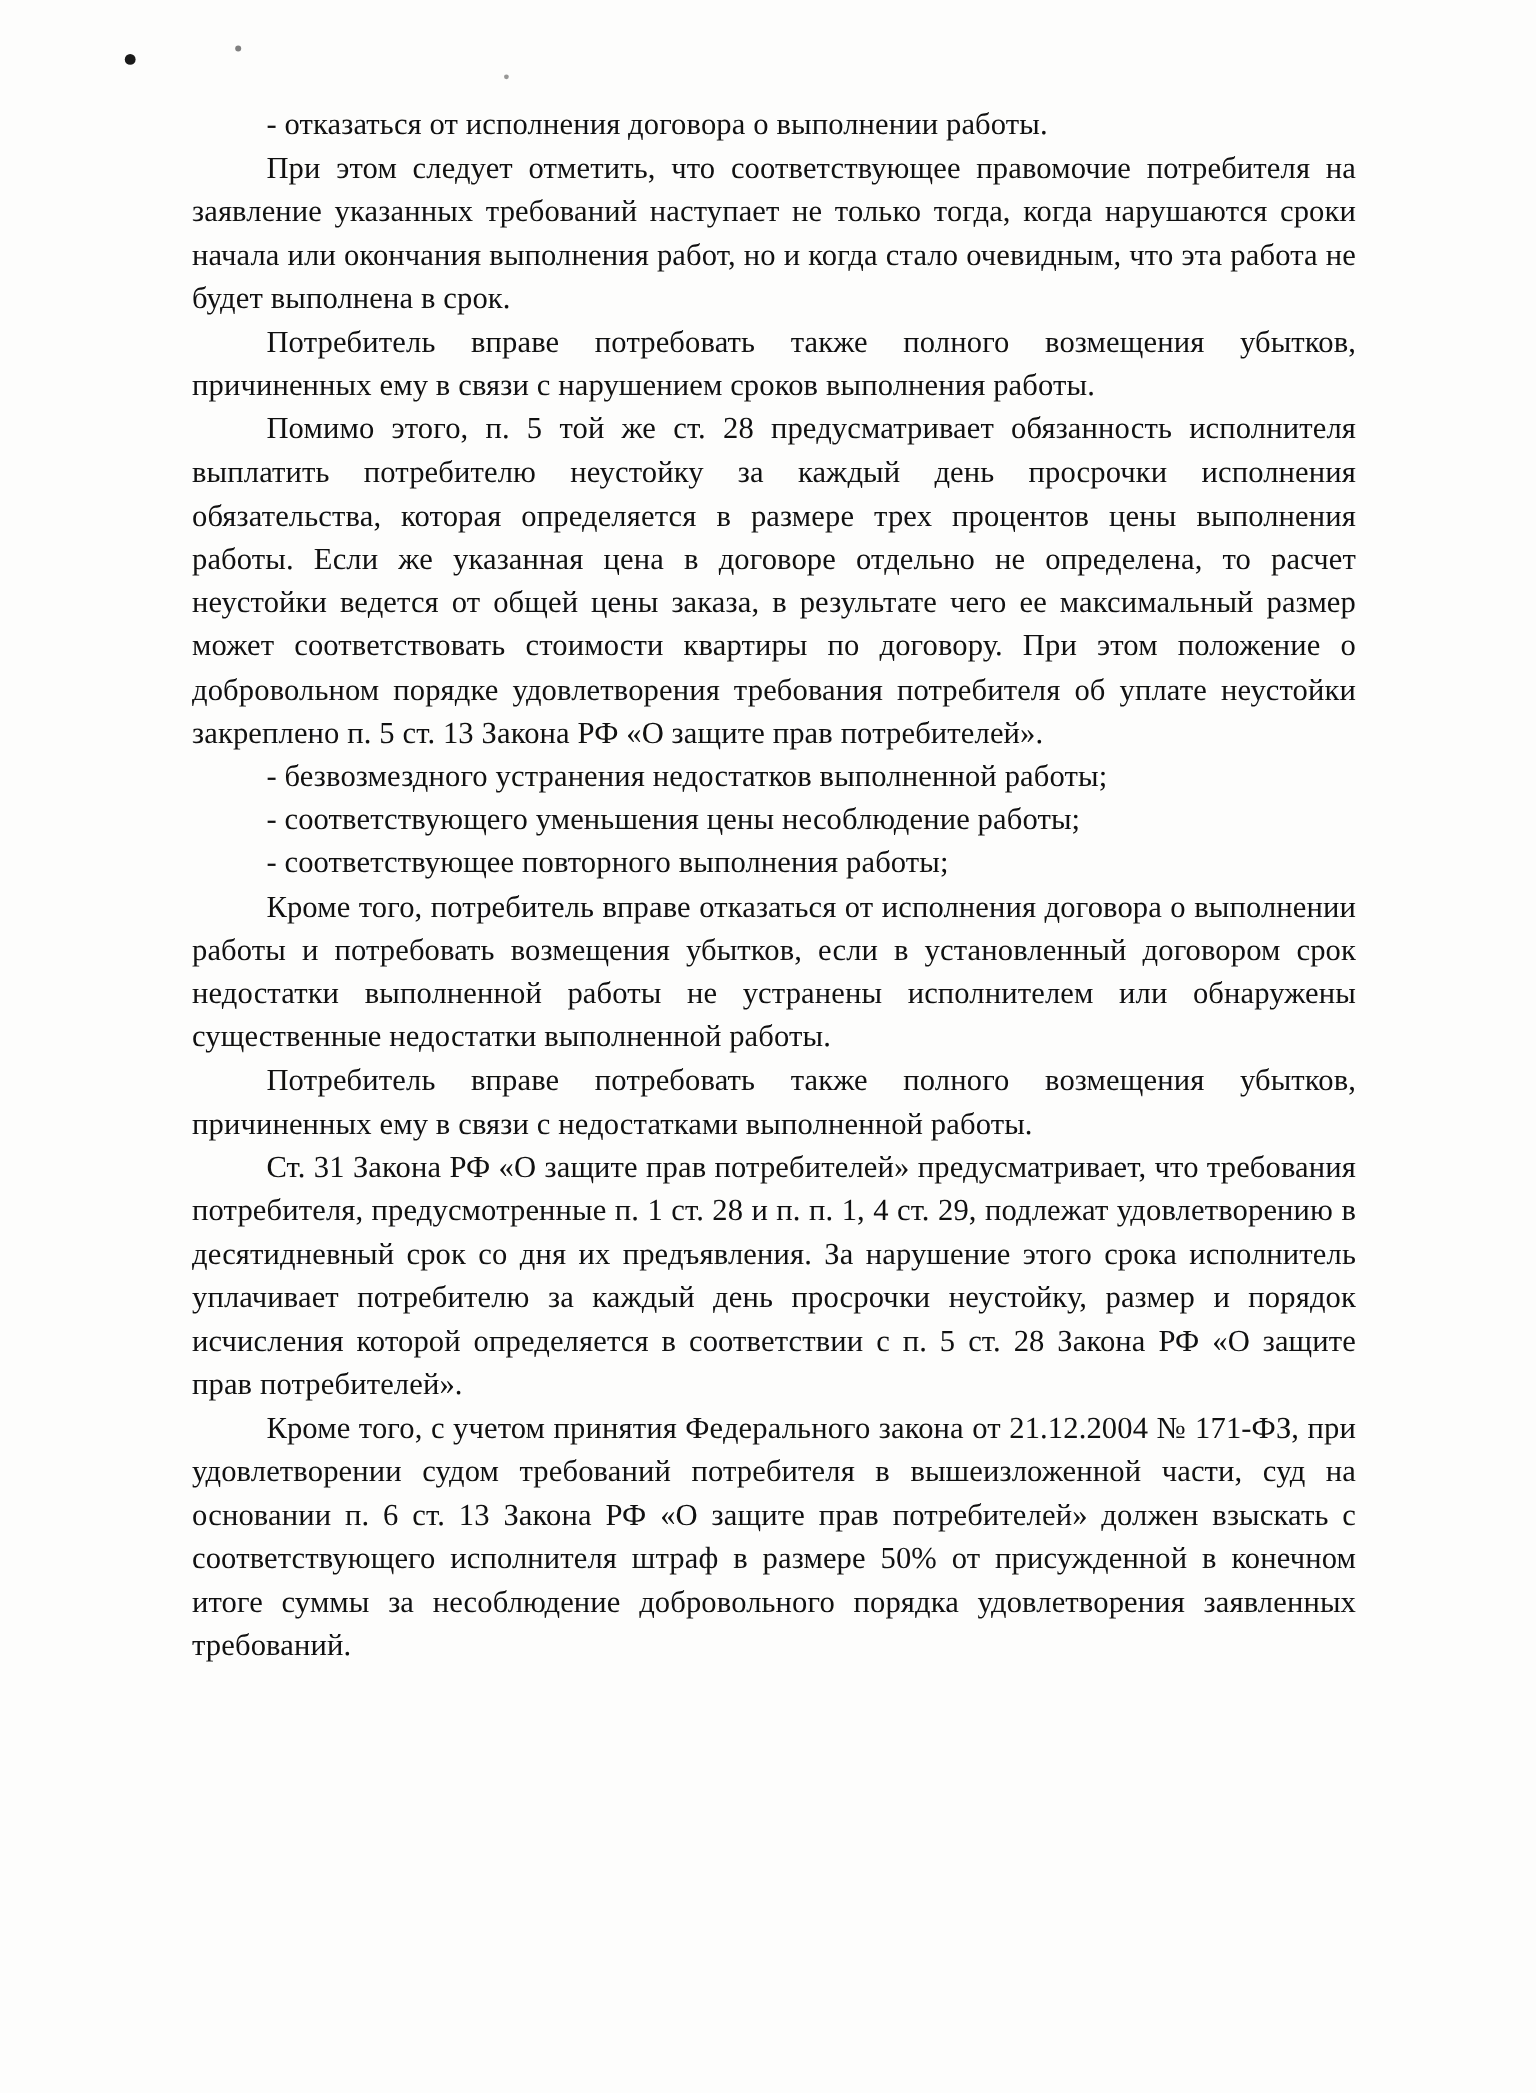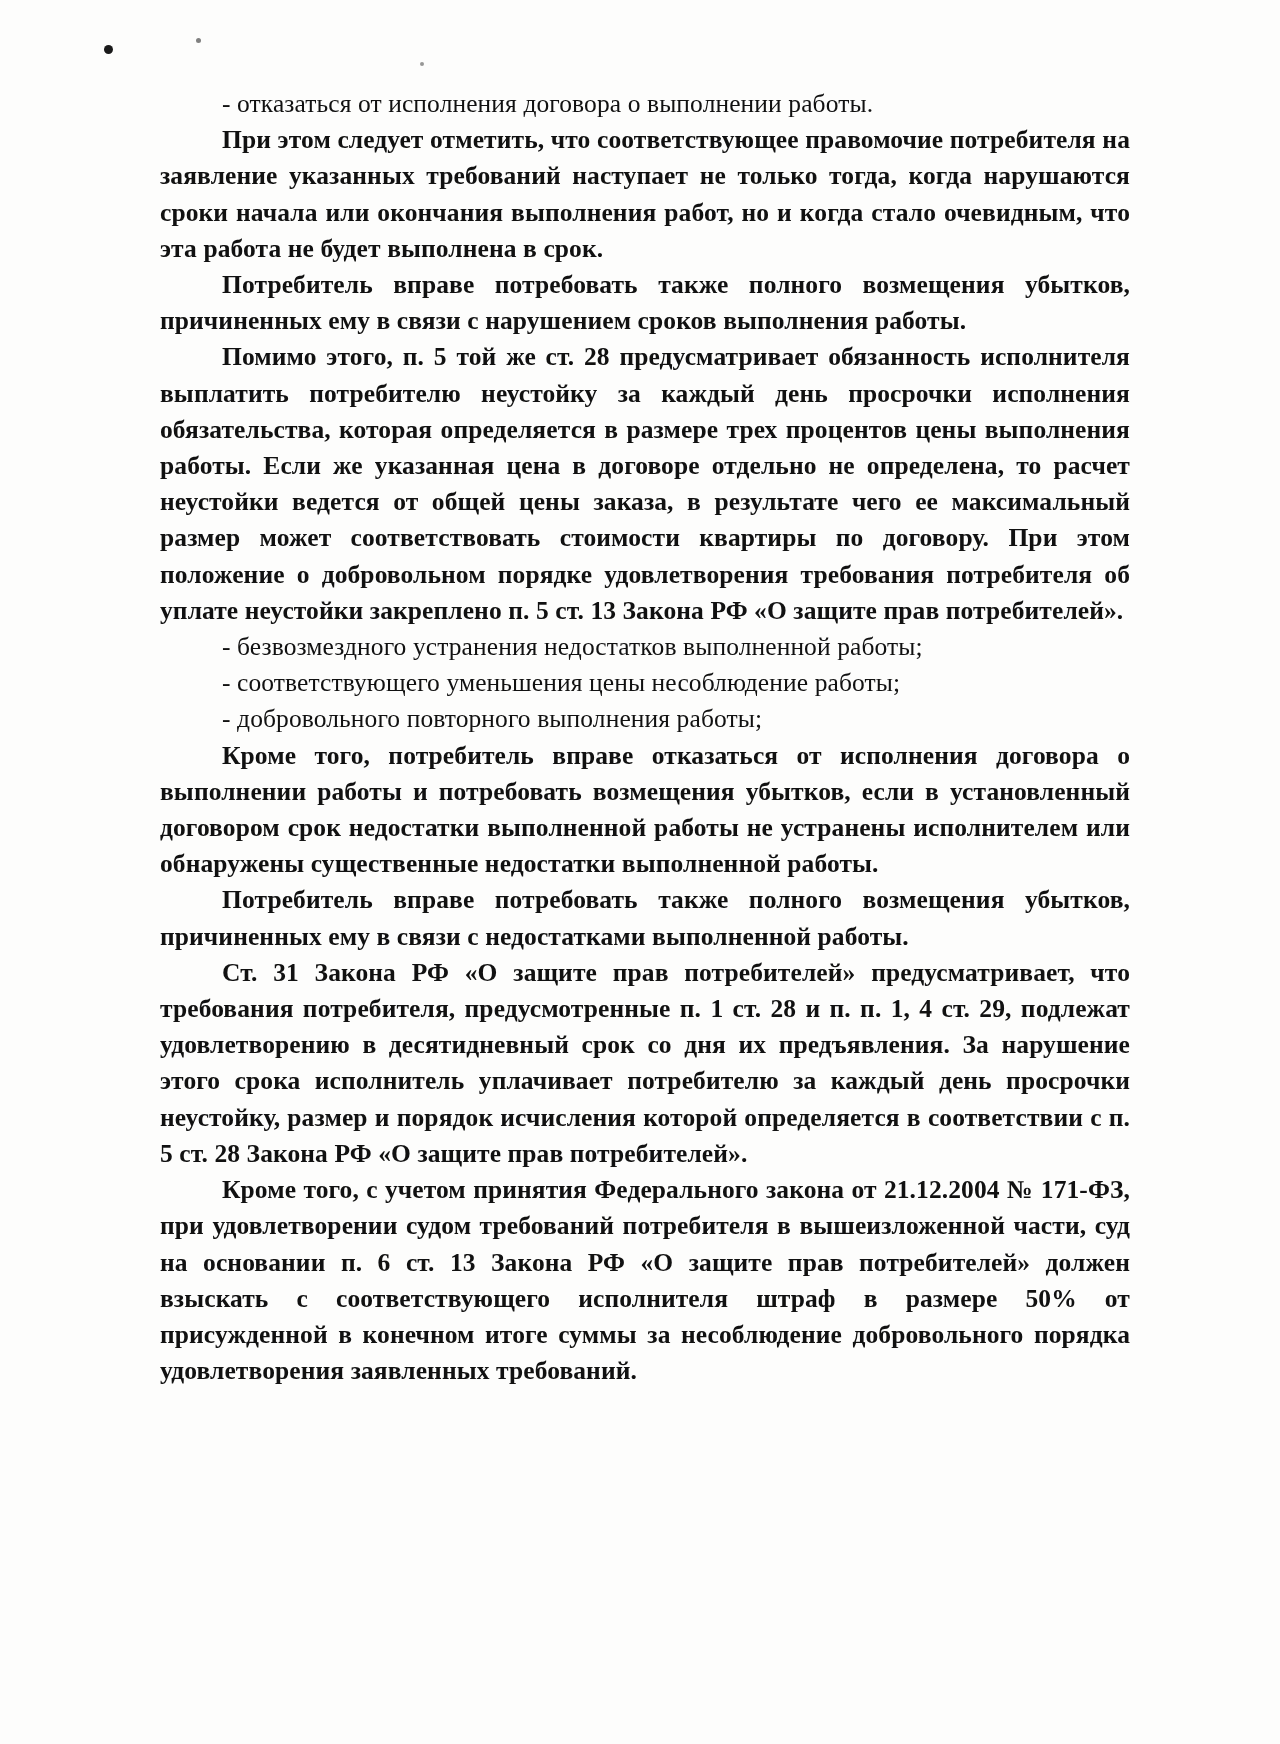--- a/index.html
+++ b/index.html
@@ -46,21 +46,20 @@
     text-align: justify;
   }
   p.dash {
     text-indent: 62px;
   }
   p.bullet-item {
     text-indent: 62px;
   }
   p.first-line {
     text-indent: 62px;
-    font-weight: bold;
   }
   
   .doc-body p {
     -webkit-font-smoothing: antialiased;
   }
 </style>
 </head>
 <body>
 
 <div class="page">
@@ -69,20 +68,20 @@
   <span class="speck speck-2"></span>
   <span class="speck speck-3"></span>
 
   <div class="doc-body">
     <p class="dash">- отказаться от исполнения договора о выполнении работы.</p>
     <p class="first-line">При этом следует отметить, что соответствующее правомочие потребителя на заявление указанных требований наступает не только тогда, когда нарушаются сроки начала или окончания выполнения работ, но и когда стало очевидным, что эта работа не будет выполнена в срок.</p>
     <p class="first-line">Потребитель вправе потребовать также полного возмещения убытков, причиненных ему в связи с нарушением сроков выполнения работы.</p>
     <p class="first-line">Помимо этого, п. 5 той же ст. 28 предусматривает обязанность исполнителя выплатить потребителю неустойку за каждый день просрочки исполнения обязательства, которая определяется в размере трех процентов цены выполнения работы. Если же указанная цена в договоре  отдельно не определена, то расчет неустойки ведется от общей цены заказа, в результате чего ее максимальный размер может  соответствовать стоимости квартиры по договору. При этом положение о добровольном порядке удовлетворения требования потребителя об уплате неустойки закреплено п. 5 ст. 13 Закона РФ «О защите прав потребителей».</p>
     <p class="bullet-item">- безвозмездного устранения недостатков выполненной работы;</p>
     <p class="bullet-item">- соответствующего уменьшения цены несоблюдение работы;</p>
-    <p class="bullet-item">- добровольного повторного выполнения работы;</p>
+    <p class="bullet-item">- соответствующее повторного выполнения работы;</p>
     <p class="first-line">Кроме того, потребитель вправе отказаться от исполнения договора о выполнении работы и потребовать возмещения убытков, если в установленный договором срок недостатки выполненной работы не устранены исполнителем или обнаружены существенные недостатки выполненной работы.</p>
     <p class="first-line">Потребитель вправе потребовать также полного возмещения убытков, причиненных ему в связи с недостатками выполненной работы.</p>
     <p class="first-line">Ст. 31 Закона РФ «О защите прав потребителей» предусматривает, что требования потребителя, предусмотренные п. 1 ст. 28  и  п. п. 1, 4 ст. 29, подлежат удовлетворению в десятидневный срок со дня их предъявления. За нарушение этого срока исполнитель уплачивает потребителю за каждый день просрочки неустойку, размер и порядок исчисления которой определяется в соответствии с п. 5 ст. 28 Закона РФ «О защите прав потребителей».</p>
     <p class="first-line">Кроме того, с учетом принятия Федерального закона от 21.12.2004 № 171-ФЗ, при удовлетворении судом требований потребителя в вышеизложенной части, суд на основании п. 6 ст. 13 Закона РФ «О защите прав потребителей» должен взыскать с соответствующего исполнителя штраф в размере 50% от присужденной в конечном итоге суммы за несоблюдение добровольного порядка удовлетворения заявленных требований.</p>
   </div>
 
 </div>
 
 </body></html>

